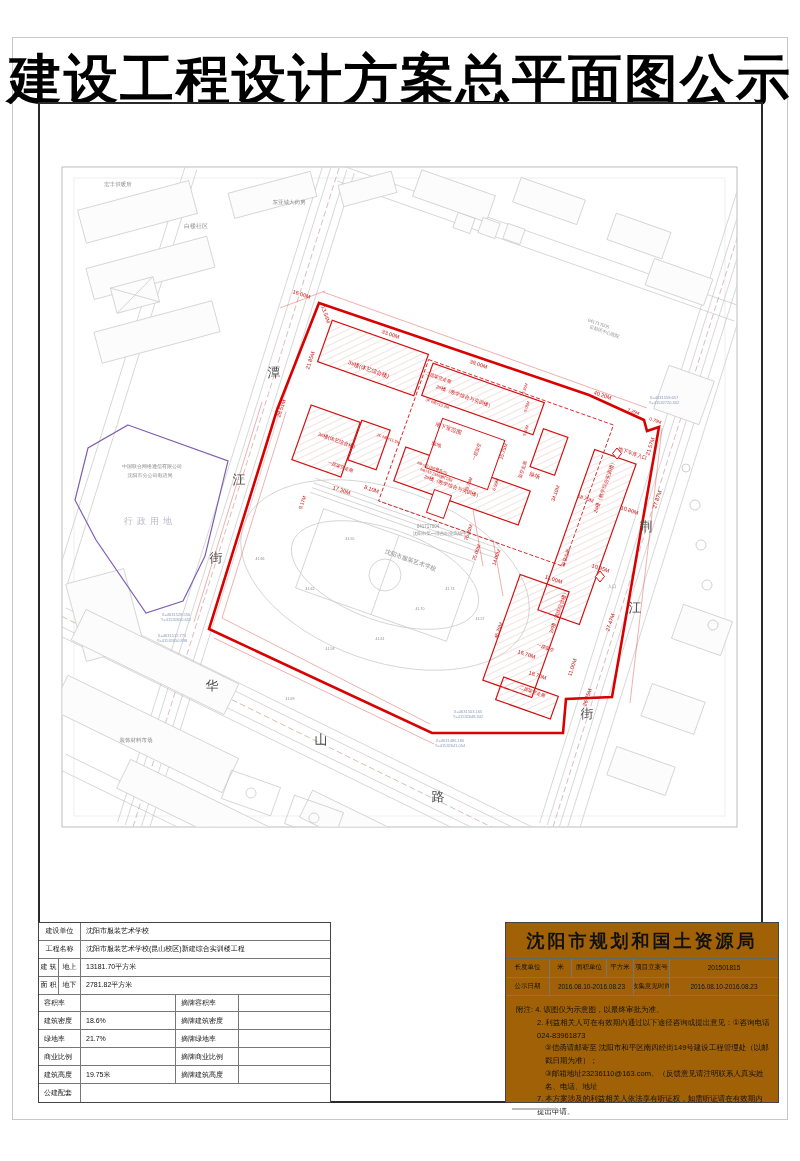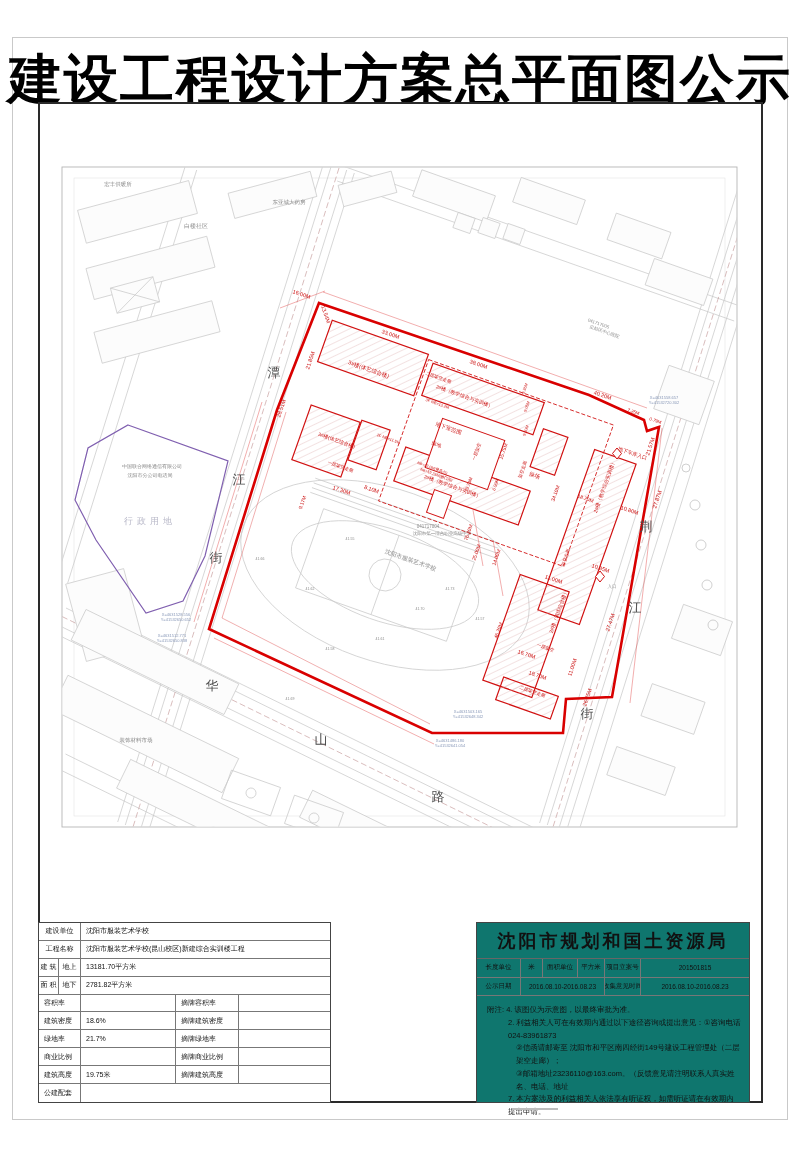--- a/index.html
+++ b/index.html
@@ -21,22 +21,22 @@
   .ltable{position:absolute;left:38px;top:922px;width:293px;height:181px;display:grid;
        grid-template-columns:20px 22px 95px 63px 1fr;grid-auto-rows:1fr;
        border:1px solid #444;box-sizing:border-box;background:#fff;}
   .ltable>div{border-right:1px solid #777;border-bottom:1px solid #777;display:flex;
        align-items:center;font-size:7px;white-space:nowrap;overflow:hidden;box-sizing:border-box;}
   .ltable .lab{justify-content:center;}
   .ltable .val{padding-left:5px;}
   .ltable .lastc{border-right:none;} .ltable .lastr{border-bottom:none;}
   .sp2{grid-column:span 2;} .sp3{grid-column:span 3;}
   
-  .rpanel{position:absolute;left:476px;top:922px;width:274px;height:181px;
-       border:1px solid #444;box-sizing:border-box;background:#0f766e;}
+  .rpanel{position:absolute;left:505px;top:922px;width:274px;height:181px;
+       border:1px solid #444;box-sizing:border-box;background:#a16207;}
   .rp-title{height:35px;border-bottom:1px solid #666;display:flex;align-items:center;
        justify-content:center;font-family:"Liberation Serif","DejaVu Serif",serif;
        font-size:18px;font-weight:700;letter-spacing:3px;}
   .rp-table{display:grid;grid-template-columns:44px 22px 35px 27px 36px 1fr;height:37px;}
   .rp-table>div{border-right:1px solid #777;border-bottom:1px solid #777;display:flex;
        align-items:center;justify-content:center;font-size:6.5px;white-space:nowrap;
        overflow:hidden;box-sizing:border-box;}
   .rp-table .lastc{border-right:none;}
   .rp-notes{padding:8px 8px 0 10px;font-size:7.5px;line-height:1.7;color:#111;}
   .n-ind1{padding-left:0;} .n-ind2{padding-left:21px;} .n-ind3{padding-left:29px;}
@@ -337,19 +337,19 @@
     <div class="lastc">201501815</div>
 
     <div>公示日期</div>
     <div class="sp3">2016.08.10-2016.08.23</div>
     <div>收集意见时间</div>
     <div class="lastc">2016.08.10-2016.08.23</div>
   </div>
   <div class="rp-notes">
     <div class="n-ind1">附注: 4. 该图仅为示意图，以最终审批为准。</div>
     <div class="n-ind2">2. 利益相关人可在有效期内通过以下途径咨询或提出意见：①咨询电话024-83961873</div>
-    <div class="n-ind3">②信函请邮寄至 沈阳市和平区南四经街149号建设工程管理处（二层架空走廊）；</div>
+    <div class="n-ind3">②信函请邮寄至 沈阳市和平区南四经街149号建设工程管理处（以邮戳日期为准）；</div>
     <div class="n-ind3">③邮箱地址23236110@163.com。（反馈意见请注明联系人真实姓名、电话、地址</div>
     <div class="n-ind2">7. 本方案涉及的利益相关人依法享有听证权，如需听证请在有效期内提出申请。</div>
   </div>
 </div>
 
 <div class="micro-line"></div>
 
 </body></html>

